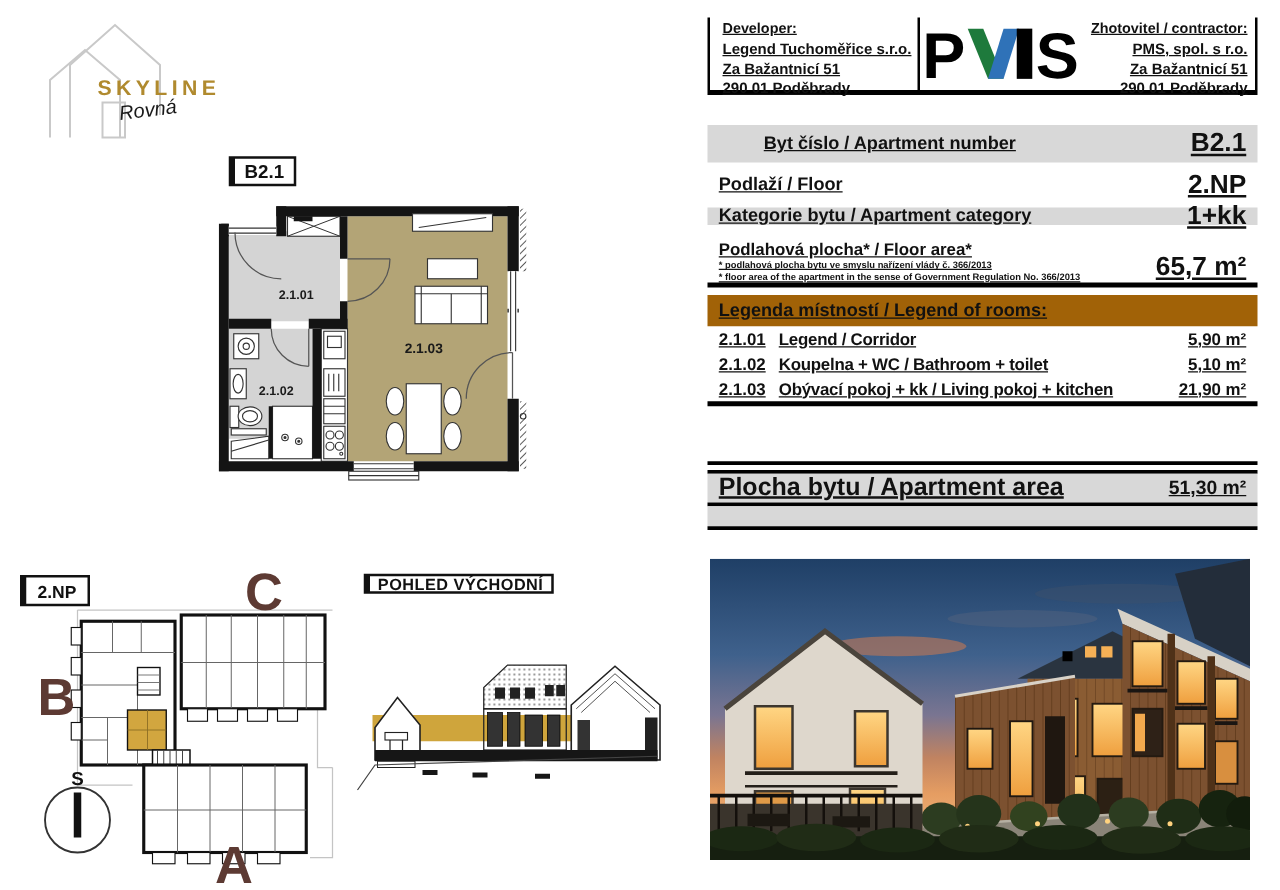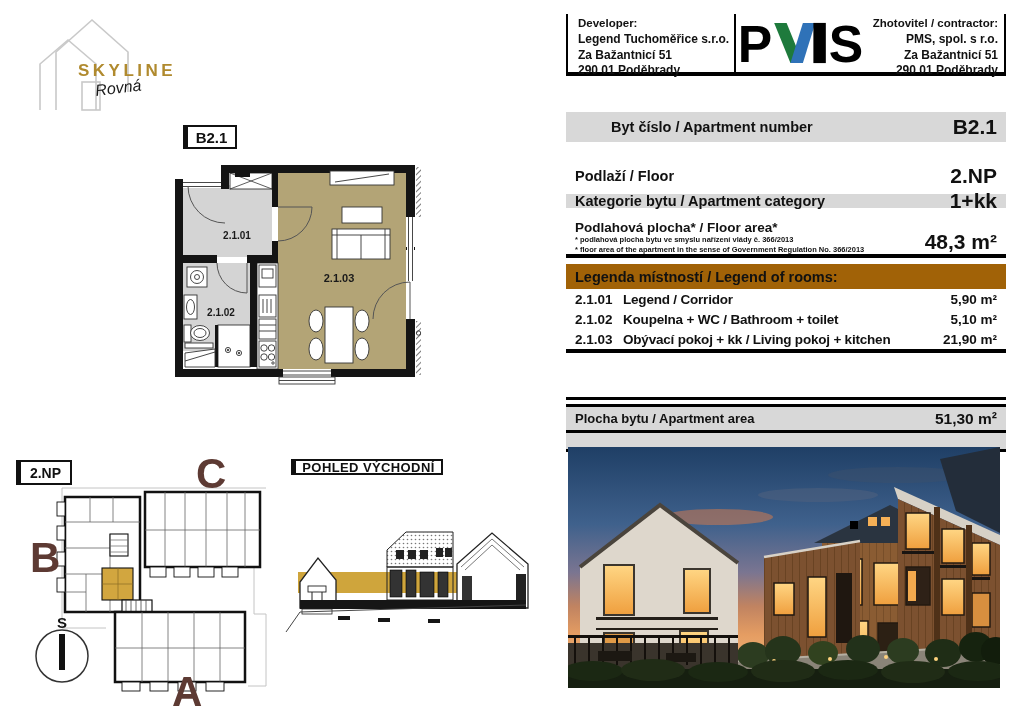--- a/index.html
+++ b/index.html
@@ -10,54 +10,54 @@
 
   
   .label-box { position:absolute; border:2px solid #111; border-left-width:5px;
     background:#fff; display:flex; align-items:center; justify-content:center;
     font-weight:bold; }
   #unit-box    { left:183px; top:125px; width:54px;  height:24px; font-size:15px; }
   #np-box      { left:16px;  top:460px; width:56px;  height:25px; font-size:14px; }
   #pohled-box  { left:291px; top:459px; width:152px; height:16px; font-size:13px; letter-spacing:.4px; }
 
   
-  .panel { position:absolute; left:566px; top:14px; width:440px; }
+  .panel { position:absolute; left:566px; top:14px; width:440px;text-decoration:underline; }
   .header-box { display:flex; height:58px; border-right:2.5px solid #000; }
   .hcol1 { border-left:2.5px solid #000; width:170px; padding:3px 0 0 10px; }
   .hcol2 { flex:1; display:flex; align-items:center; justify-content:center;
            border-left:2.5px solid #000; }
   .hcol3 { width:142px; text-align:right; padding:3px 6px 0 0; }
   .hlabel { font-size:11.5px; font-weight:bold; margin-bottom:3px; }
   .hline  { font-size:12px; font-weight:bold; line-height:1.3; }
   .hrule { height:4px; background:#000; }
 
   .row { display:flex; align-items:center; justify-content:space-between; padding:0 9px; }
   .r-gray { background:#d8d8d8; }
   .rlabel { font-size:14.5px; font-weight:bold; }
   .rvalue { font-size:21px; font-weight:bold; white-space:nowrap; }
-  .row1 { height:30px; margin-top:36px;padding-left:45px; }
-  .row2 { height:36px;margin-top:16px; }
+  .row1 { height:30px; margin-top:24px;padding-left:45px; }
+  .row2 { height:36px; }
   .row3 { height:14px; }
   .row4 { height:46px;align-items:flex-end; }
   .r4l  { display:flex; flex-direction:column; justify-content:center; }
   .r4l .rlabel { font-size:13.5px; }
   .note { font-size:7.5px; font-weight:bold; line-height:1.25; }
   .rule { height:4px; background:#000; }
   .rule3 { height:3px; background:#000; }
   .lheader { height:25px; margin-top:6px; background:#a16207; display:flex;
     align-items:center; padding:0 9px; font-size:14.5px; font-weight:bold; }
   .lrow { display:flex; height:20px; align-items:center; padding:0 9px;
     font-weight:bold; font-size:13.5px; }
   .lcode { width:48px; }
   .lname { flex:1; white-space:nowrap; letter-spacing:-.2px; }
   .larea { width:80px; text-align:right; white-space:nowrap; }
   .gap1 { height:44px; }
   .gapd { height:4px; }
   .sumrow { height:23px; }
-  .sumrow .rlabel { font-size:13px; }
+  .sumrow .rlabel { font-size:20px; }
   .sumrow .rvalue { font-size:15.5px; }
   .grayband { height:16px; background:#d8d8d8; }
 
   svg text { font-family:"Liberation Sans", sans-serif; }
 </style>
 </head>
 <body>
 
 <svg class="abs" style="left:18px;top:12px" width="170" height="106" viewBox="0 0 170 106">
   <g stroke="#c9c9c9" stroke-width="1.6" fill="none">
@@ -375,21 +375,21 @@
   <div class="row row3 r-gray">
     <span class="rlabel">Kategorie bytu / Apartment category</span>
     <span class="rvalue">1+kk</span>
   </div>
   <div class="row row4">
     <div class="r4l">
       <span class="rlabel">Podlahová plocha* / Floor area*</span>
       <span class="note">* podlahová plocha bytu ve smyslu nařízení vlády č. 366/2013</span>
       <span class="note">* floor area of the apartment in the sense of Government Regulation No. 366/2013</span>
     </div>
-    <span class="rvalue">48,3 m²</span>
+    <span class="rvalue">65,7 m²</span>
   </div>
   <div class="rule"></div>
 
   <div class="lheader">
     <span>Legenda místností / Legend of rooms:</span>
   </div>
   <div class="lrow">
     <span class="lcode">2.1.01</span>
     <span class="lname">Legend / Corridor</span>
     <span class="larea">5,90 m²</span>

